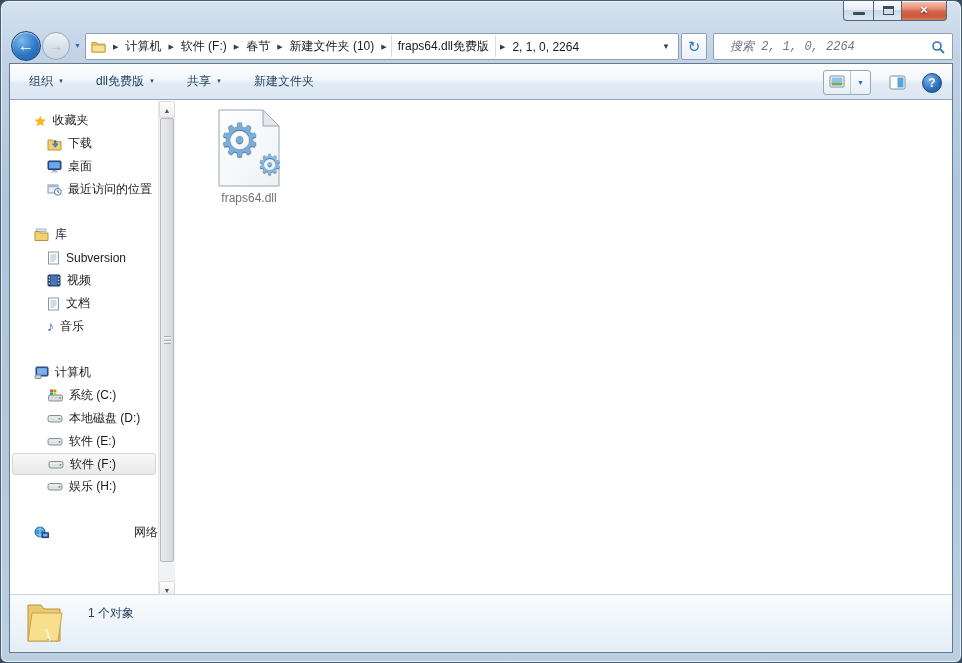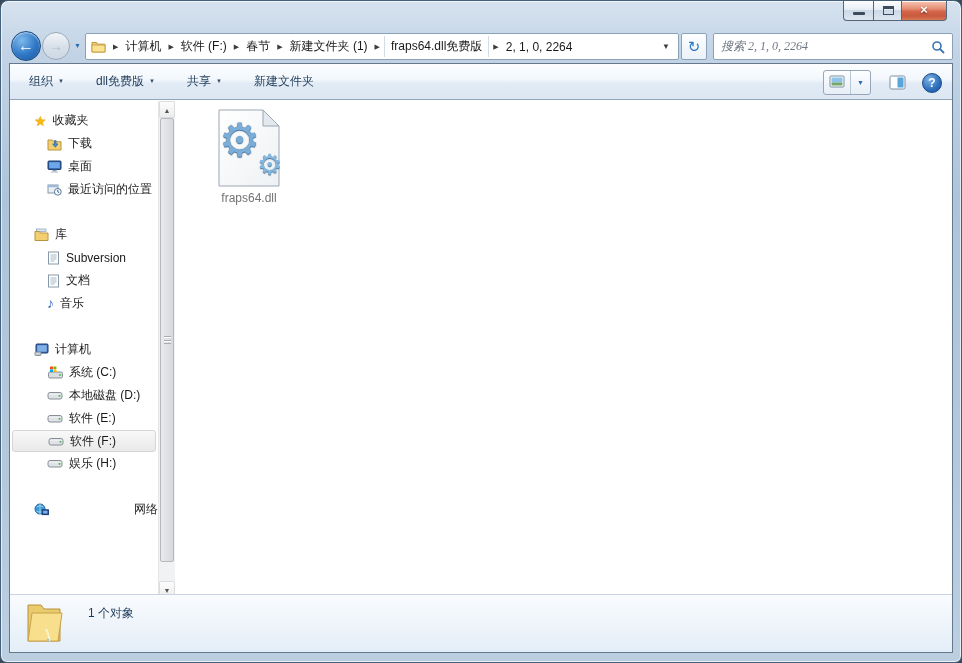--- a/index.html
+++ b/index.html
@@ -46,22 +46,22 @@
   .crumb-boxed { border-left:1px solid #d4dde6; border-right:1px solid #d4dde6; padding:2px 6px; }
   .addr-spacer { flex:1; }
   .addr-drop { font-size:8px; color:#404040; padding:0 8px; cursor:default; }
 
   .refresh-btn { position:absolute; left:680px; top:32px; width:26px; height:27px;
     background:linear-gradient(#fdfeff,#eaf1f8); border:1px solid #8ba1b8; border-radius:2px;
     color:#2e78c2; font-size:15px; text-align:center; line-height:25px; cursor:default; }
 
   .search-box { position:absolute; left:712px; top:32px; width:240px; height:27px;
     background:#fff; border:1px solid #8ba1b8; border-radius:2px; display:flex; align-items:center; }
-  .search-box input { flex:1; border:none; outline:none; font-size:12px; padding:0 6px 0 7px;
-    font-family:Liberation Serif, serif; background:transparent; }
+  .search-box input { flex:1; border:none; outline:none; font-size:12px; padding:0 6px 0 16px;
+    font-family:Liberation Mono, monospace; background:transparent; }
   .search-box input::placeholder { color:#707883; font-style:italic; opacity:1; }
   .magnifier { margin-right:7px; display:flex; }
 
   
   .client { position:absolute; left:8px; right:8px; top:62px; bottom:9px;
     background:#fff; border:1px solid #64798e; }
 
   .toolbar { position:absolute; left:0; right:0; top:0; height:36px;
     background:linear-gradient(#fdfeff,#f2f7fc 45%,#e2ebf5 55%,#dce7f3);
     border-bottom:1px solid #93a5b8; display:flex; align-items:center; padding-left:10px; }
@@ -148,21 +148,21 @@
           <path d="M1 5h13v7H1z" fill="#fbe292" stroke="#caa24a"></path>
         </svg>
     </span>
     <span class="crumb-sep">▶</span>
     <span class="crumb">计算机</span>
     <span class="crumb-sep">▶</span>
     <span class="crumb">软件 (F:)</span>
     <span class="crumb-sep">▶</span>
     <span class="crumb">春节</span>
     <span class="crumb-sep">▶</span>
-    <span class="crumb">新建文件夹 (1)</span>
+    <span class="crumb">新建文件夹 (10)</span>
     <span class="crumb-sep">▶</span>
     <span class="crumb crumb-boxed">fraps64.dll免费版</span>
     <span class="crumb-sep">▶</span>
     <span class="crumb">2, 1, 0, 2264</span>
     <span class="addr-spacer"></span>
     <span class="addr-drop">▼</span>
   </div>
 
   <div class="refresh-btn"><span>↻</span></div>
 
@@ -255,20 +255,30 @@
           <span class="lbl">库</span>
         </div>
         <div class="side-row side-child">
           <span class="ic">
             <svg width="13" height="14" viewBox="0 0 13 14">
                 <rect x="1.5" y="1" width="10" height="12" fill="#fff" stroke="#8898a8"></rect>
                 <path d="M3.5 4h6M3.5 6h6M3.5 8h6M3.5 10h4" stroke="#9ab0c4" stroke-width=".9"></path>
               </svg>
           </span>
           <span class="lbl">Subversion</span>
+        </div>
+        <div class="side-row side-child">
+          <span class="ic">
+            <svg width="14" height="13" viewBox="0 0 14 13">
+                <rect x="1" y="1" width="12" height="11" rx="1" fill="#2a4a7c" stroke="#1a3258"></rect>
+                <rect x="3.6" y="1.6" width="6.8" height="9.8" fill="#4a76b8"></rect>
+                <path d="M2.3 2.4v8.5M11.7 2.4v8.5" stroke="#dce6f0" stroke-width="1.2" stroke-dasharray="1.5 1.7"></path>
+              </svg>
+          </span>
+          <span class="lbl">视频</span>
         </div>
         <div class="side-row side-child">
           <span class="ic">
             <svg width="13" height="14" viewBox="0 0 13 14">
                 <rect x="1.5" y="1" width="10" height="12" fill="#fff" stroke="#8898a8"></rect>
                 <path d="M3.5 4h6M3.5 6h6M3.5 8h6M3.5 10h4" stroke="#9ab0c4" stroke-width=".9"></path>
               </svg>
           </span>
           <span class="lbl">文档</span>
         </div>

